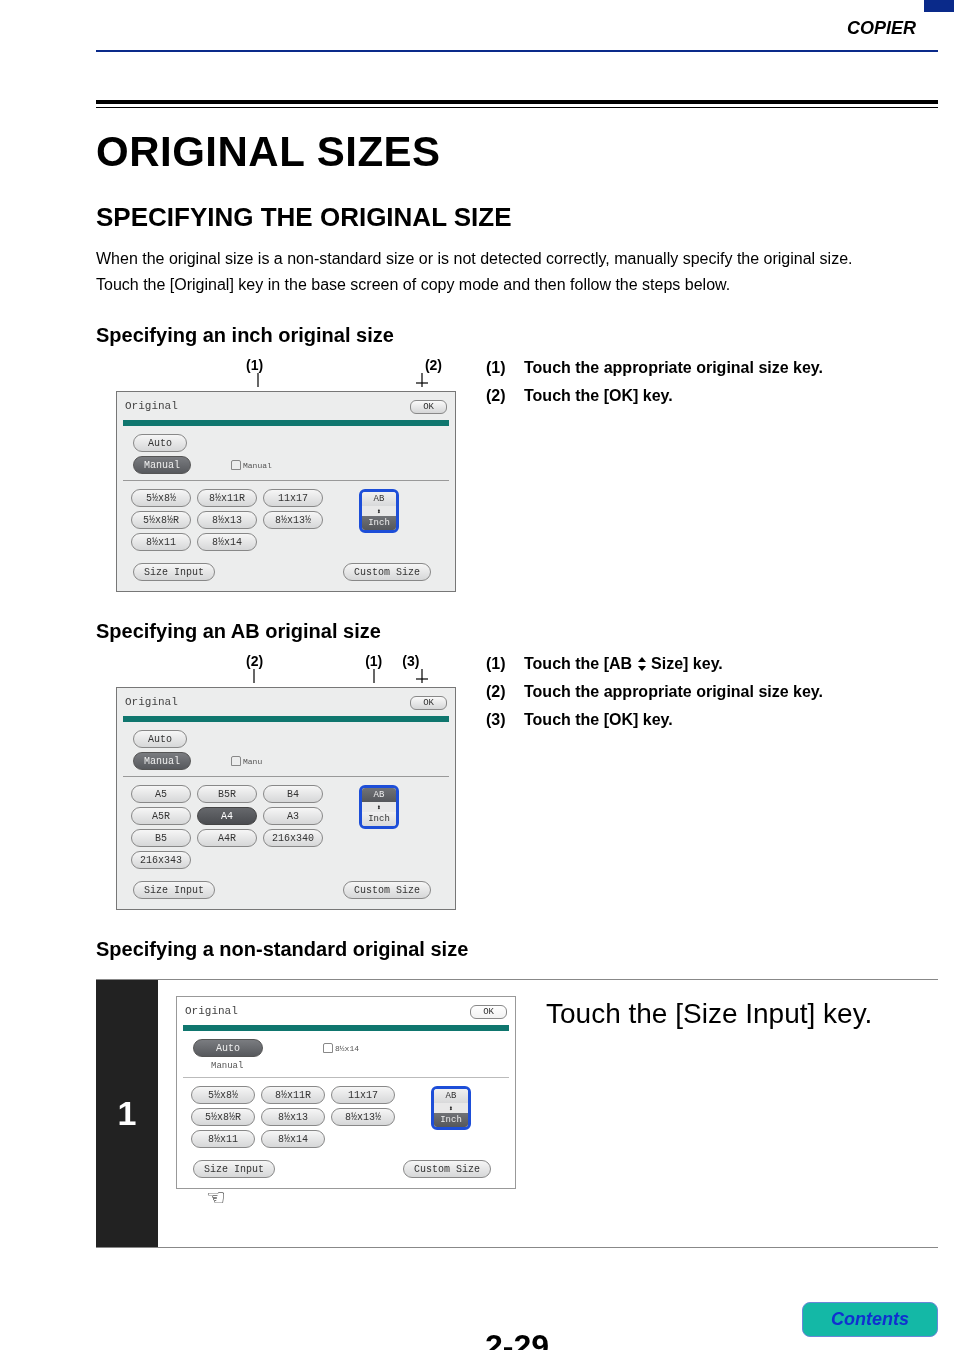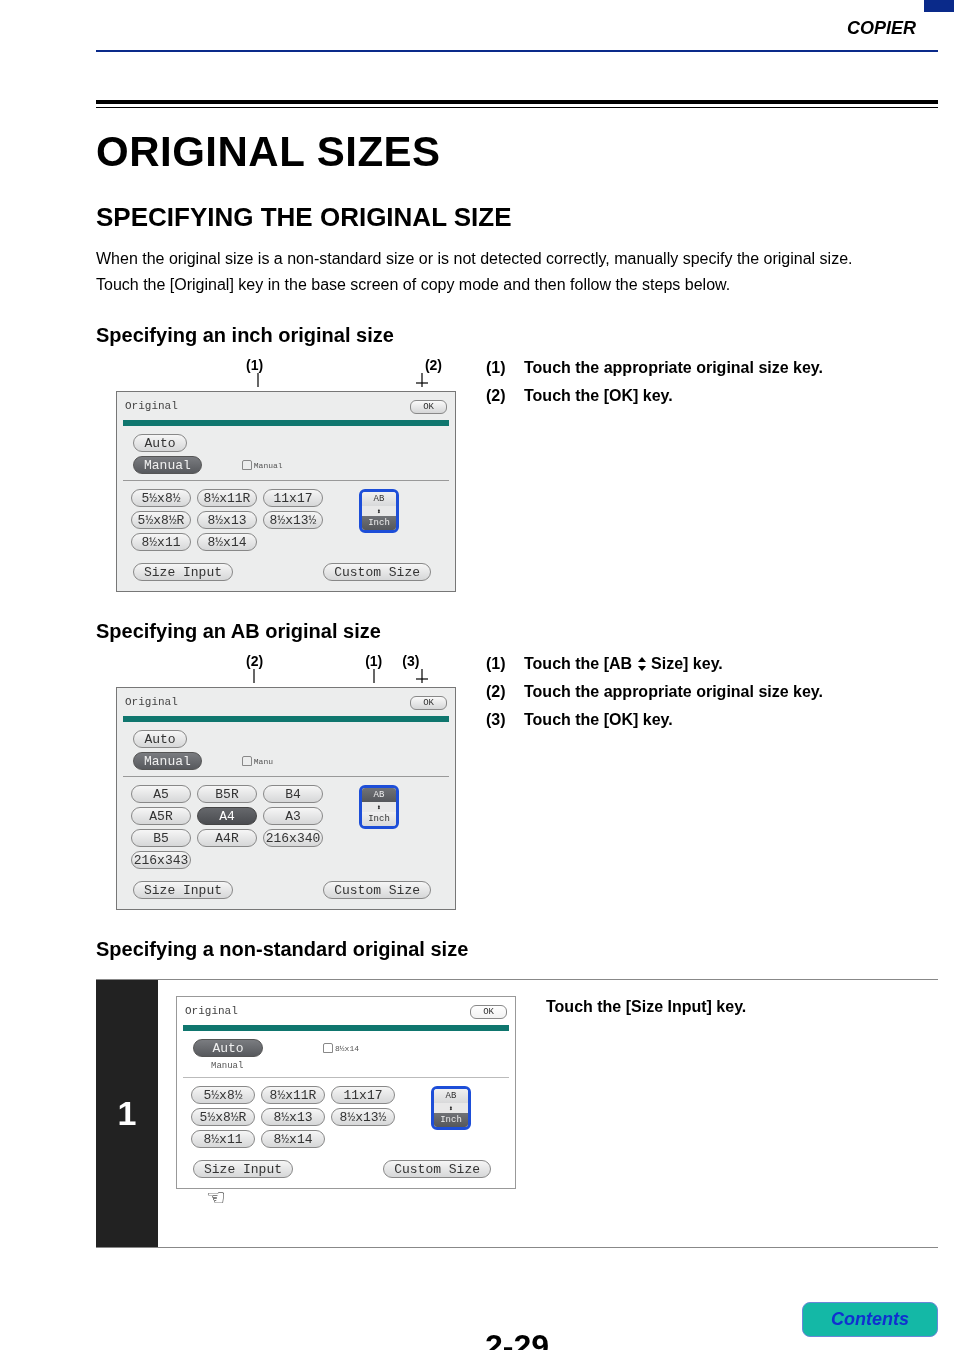--- a/index.html
+++ b/index.html
@@ -22,21 +22,21 @@
   .right-steps .step { display: flex; gap: 10px; margin-bottom: 10px; }
   .right-steps .num { width: 28px; }
   .panel-shell { position: relative; width: 340px; margin-left: 20px; }
   .callouts { display: flex; justify-content: space-between; padding: 0 14px 0 130px; font-weight: bold; font-size: 14px; }
   .panel { border: 1.5px solid #777; background: #eceded; padding: 6px 6px 10px 6px; position: relative; }
   .panel.white { background: #fff; border-color: #999; }
   .p-header { display: flex; justify-content: space-between; border-bottom: 6px solid #0f766e; padding: 2px 2px 6px 2px; }
   .p-header .label { font-family: "Courier New", monospace; font-size: 11px; color: #444; }
   .okbtn { background: linear-gradient(#fafafa,#d5d6d7); border:1px solid #888; border-radius:6px; font-size:9px; font-family: "Courier New", monospace; padding: 1px 12px; color:#333; }
   .okbtn.white { background: linear-gradient(#fff,#f2f2f2); }
-  .pill { display:inline-flex; align-items:center; justify-content:center; background: linear-gradient(#f6f6f6,#d6d7d8); border:1px solid #888; border-radius: 10px; font-family:"Courier New",monospace; font-size:13px; color:#333; padding: 8px 10px; min-width: 54px; height:16px; }
+  .pill { display:inline-flex; align-items:center; justify-content:center; background: linear-gradient(#f6f6f6,#d6d7d8); border:1px solid #888; border-radius: 10px; font-family:"Courier New",monospace; font-size:10px; color:#333; padding: 8px 10px; min-width: 54px; height:16px; }
   .pill.dark { background: linear-gradient(#7a7c80,#57595d); color:#f0f0f0; border-color:#555; }
   .pill.sel { background: linear-gradient(#66686c,#4a4c50); color:#fff; border-color:#444; }
   .top-row { display:flex; gap:60px; padding: 8px 4px 4px 10px; align-items:center;}
   .manual-row { display:flex; gap:40px; padding: 0 4px 6px 10px; align-items:center; border-bottom:1px solid #999;}
   .tab { position:relative; font-family:"Courier New",monospace; font-size:8px; color:#555; display:flex; align-items:center; gap:2px;}
   .tab::before{ content:""; display:inline-block; width:8px; height:8px; border:1px solid #888; border-radius:2px 2px 0 0;}
   .grid-area { display:flex; gap:12px; padding:8px 4px 2px 8px; align-items:flex-start;}
   .sizes { display:grid; grid-template-columns: repeat(3,60px); gap:4px 6px; }
   .abbox { }
   .abbox { display:flex; flex-direction:column; gap:0; width:40px; border:3px solid #1d4ed8; border-radius:6px; overflow:hidden; font-family:"Courier New",monospace; font-size:9px; text-align:center;}
@@ -254,21 +254,21 @@
             <div class="bottom-row">
               <span class="pill">Size Input</span>
               <span class="pill">Custom Size</span>
             </div>
           </div>
           <div style="position:relative; height:30px;">
             <span style="position:absolute; left:30px; top:-4px; font-size:22px;">☜</span>
           </div>
         </div>
         <div class="right-steps">
-          <div style="font-size:16px; font-weight:bold;">Touch the [Size Input] key.</div>
+          <div style="font-size:28px; font-weight:normal;">Touch the [Size Input] key.</div>
         </div>
       </div>
     </div>
 
     <div class="footer">2-29</div>
   </div>
 
   <div class="contents-link">
     <div class="contents-btn">Contents</div>
   </div>

